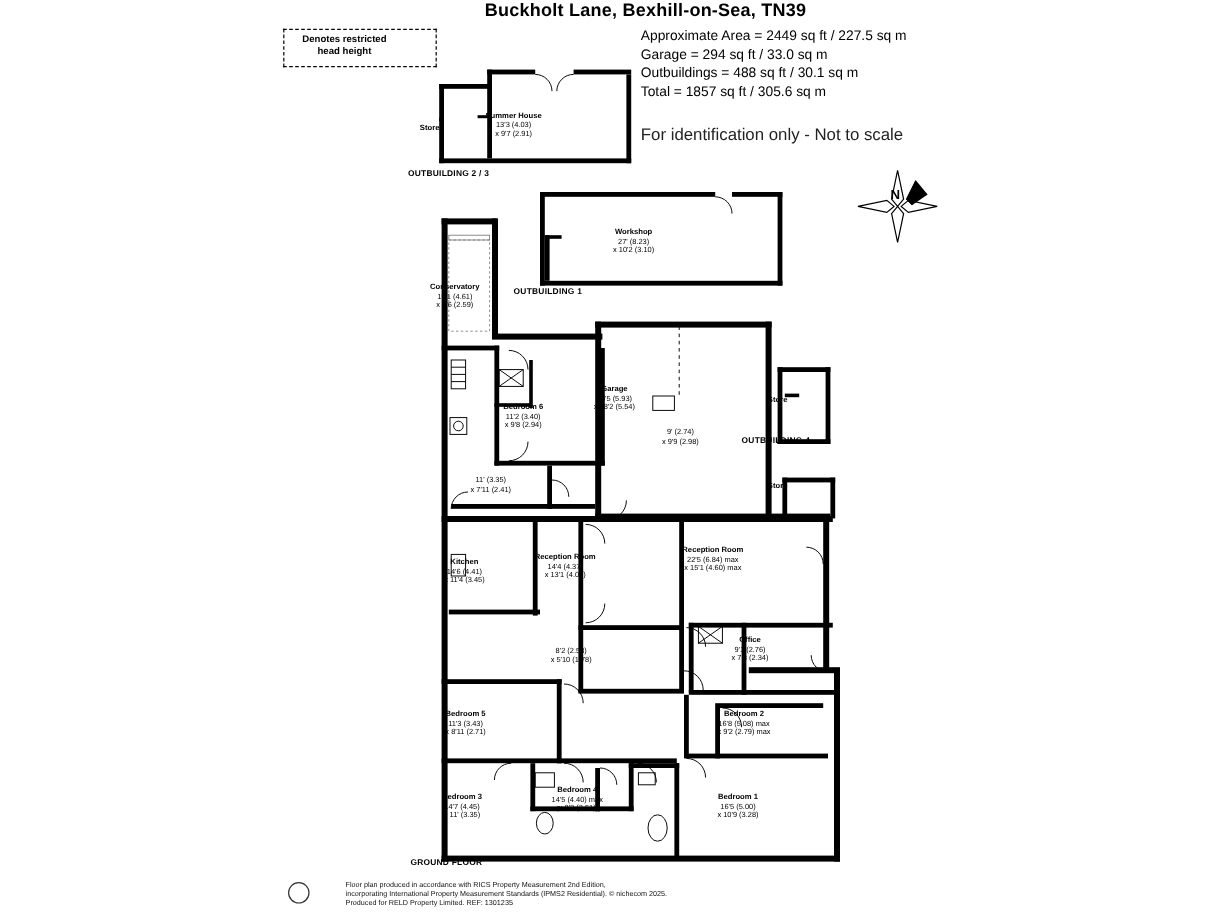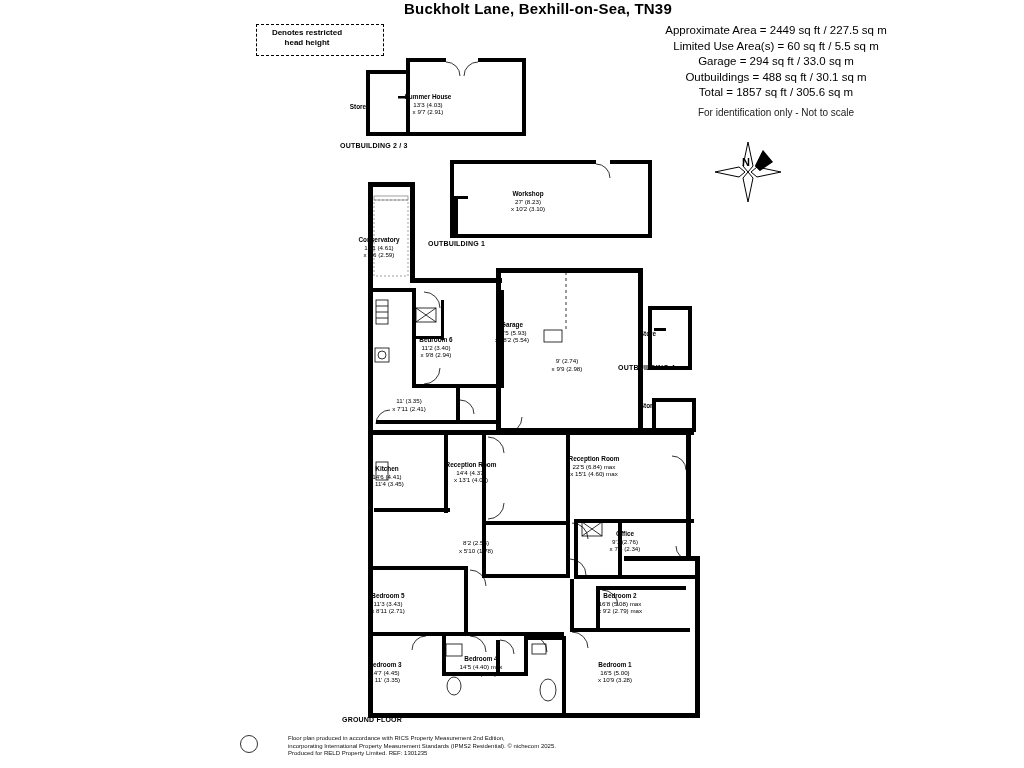--- a/index.html
+++ b/index.html
@@ -1,44 +1,43 @@
 <!DOCTYPE html>
 <html><head>
 <meta charset="utf-8">
 <style>
   html,body{margin:0;padding:0;background:#ffffff;}
   body{width:1024px;height:768px;position:relative;font-family:"Liberation Sans",sans-serif;color:#000;overflow:hidden;}
   .abs{position:absolute;padding-left:26px;}
   #title{left:0;top:0;width:1024px;text-align:center;font-size:15px;font-weight:bold;letter-spacing:.2px;}
   #title span{display:inline-block;}
-  #areas{left:540px;top:23px;width:420px;text-align:center;font-size:11.5px;line-height:15.5px;}
+  #areas{left:508px;top:23px;width:420px;font-size:11.5px;line-height:15.5px;}
   #areas div{white-space:nowrap;}
-  #ident{margin-top:4px;font-size:10px;color:#222;}
-  #restricted{left:256px;top:24px;width:100px;height:30px;border:1px dashed #000;}
+  #ident{margin-top:20px;font-size:14px;color:#222;}
+  #restricted{left:236px;top:24px;width:100px;height:30px;border:1px dashed #000;}
   #restricted .txt{position:absolute;left:-1px;top:3px;width:102px;text-align:center;font-size:8px;font-weight:bold;line-height:10px;}
   
   .lbl{position:absolute;text-align:center;font-size:6.2px;line-height:7.6px;color:#000;white-space:nowrap;}
   .lbl .nm{font-weight:bold;font-size:6.4px;}
   .sect{position:absolute;font-size:7px;font-weight:bold;letter-spacing:.2px;white-space:nowrap;}
   svg{display:block;}
   #footer{left:240px;top:735px;width:420px;font-size:6px;line-height:7.6px;color:#111;}
   #footer .fi{position:absolute;left:0;top:0;width:16px;height:16px;border-radius:50%;border:1px solid #333;}
   #footer .ft{margin-left:22px;}
   #compass{left:685px;top:140px;width:75px;height:65px;}
 </style>
 </head>
 <body>
 
 <div id="title" class="abs">
   <span>Buckholt Lane, Bexhill-on-Sea, TN39</span>
 </div>
 
 <div id="areas" class="abs">
   <div>Approximate Area = 2449 sq ft / 227.5 sq m</div>
-  <div>Limited Use Area(s) = 60 sq ft / 5.5 sq m</div>
   <div>Garage = 294 sq ft / 33.0 sq m</div>
   <div>Outbuildings = 488 sq ft / 30.1 sq m</div>
   <div>Total = 1857 sq ft / 305.6 sq m</div>
   <div id="ident">For identification only - Not to scale</div>
 </div>
 
 <div id="restricted" class="abs">
   <div class="txt">Denotes restricted<br>head height</div>
 </div>
 

